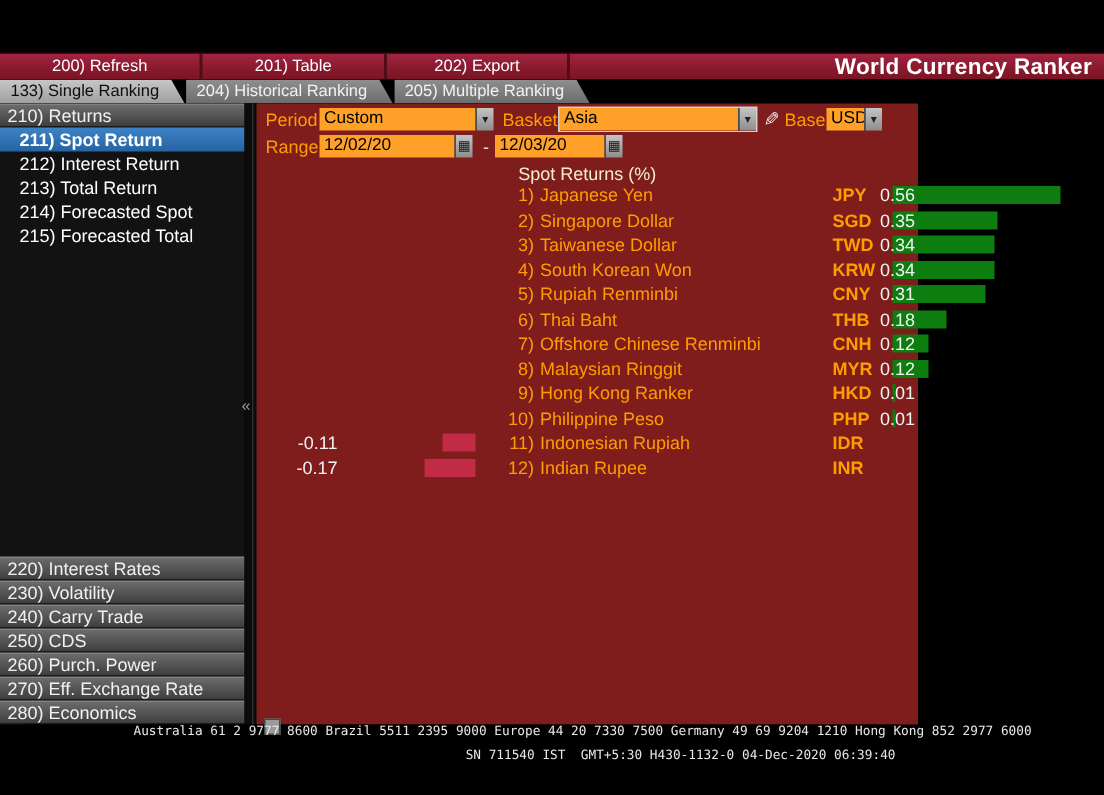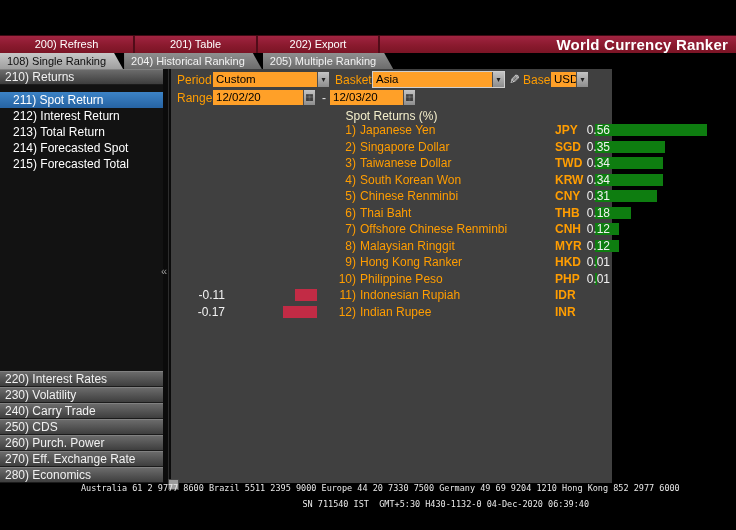--- a/index.html
+++ b/index.html
@@ -23,26 +23,26 @@
   .tab.active{background:linear-gradient(#c7c7c7,#9f9f9f);color:#0d0d0d;}
   .tab.inactive{background:linear-gradient(#8f8f8f,#6c6c6c);color:#f2f2f2;}
 
   
   .body{position:absolute;top:69px;left:0;width:612px;height:414px;display:flex;}
   .sidebar{width:163px;background:#121212;display:flex;flex-direction:column;}
   .side-header{height:16px;line-height:14px;padding-left:5px;font-size:12px;color:#f1f1f1;
                background:linear-gradient(#6b6b6b,#3e3e3e);
                border-top:1px solid #818181;border-bottom:1px solid #1b1b1b;box-sizing:border-box;}
   .side-item{height:16px;line-height:16px;padding-left:13px;font-size:12px;color:#ffffff;}
-  .side-item.selected{background:linear-gradient(#3c83c6,#2663a3);color:#ffffff;font-weight:normal;margin-top:7px;}
+  .side-item.selected{background:linear-gradient(#3c83c6,#2663a3);color:#ffffff;font-weight:bold;}
   .side-spacer{flex:1;}
   .gutter{width:8px;background:#0b0b0b;position:relative;}
   .gutter-line{position:absolute;right:2px;top:0;bottom:0;width:1px;background:#2d2d2d;}
   .collapse-handle{position:absolute;left:-2px;top:197px;color:#9c9c9c;font-size:11px;line-height:11px;}
-  .main{flex:1;position:relative;background:#404040;}
+  .main{flex:1;position:relative;background:#7f1d1d;}
 
   
   .ctrl-label{position:absolute;color:#ff9d00;font-size:12px;line-height:15px;}
   .combo{position:absolute;display:flex;height:15px;}
   .combo.outlined{box-shadow:0 0 0 1px #cfcfcf;}
   .combo-value{background:#ffa028;color:#000;font-size:11.5px;line-height:15px;
                padding:0 3px;box-sizing:border-box;overflow:hidden;white-space:nowrap;}
   .combo-btn{width:12px;background:linear-gradient(#c4c4c4,#8d8d8d);color:#222;
              font-size:8px;line-height:15px;text-align:center;border-left:1px solid #4d4d4d;box-sizing:border-box;}
   .combo-btn.cal{font-size:9px;color:#1a1a1a;}
@@ -59,42 +59,42 @@
   .crow .cname{position:absolute;left:189px;color:#ff9d00;font-size:12px;line-height:16px;white-space:nowrap;}
   .crow .ticker{position:absolute;left:384px;color:#ff9d00;font-size:12px;font-weight:bold;line-height:16px;}
   .crow .bar{position:absolute;top:2px;height:12px;}
   .crow .bar.pos{left:424px;background:#0e7d10;}
   .crow .bar.neg{background:#c22b45;}
   .crow .val{position:absolute;color:#f2f2f2;font-size:12px;line-height:16px;}
   .crow .val.pos{right:2px;}
   .crow .val.neg{left:14px;width:40px;text-align:right;}
 
   
-  .statusbar{position:absolute;top:483px;left:8px;width:584px;height:47px;background:#000;text-align:center;}
+  .statusbar{position:absolute;top:483px;left:16px;width:584px;height:47px;background:#000;text-align:center;}
   .status-line{position:absolute;left:73px;color:#e8e8e8;white-space:pre;
                font-family:"DejaVu Sans Mono",monospace;font-size:8.5px;line-height:8px;}
   .status-line.l1{top:1px;} .status-line.l2{top:9px;}
   .status-line.l3{left:auto;right:3px;top:17px;}
   .panel-indicator{position:absolute;left:160px;top:-4px;width:11px;height:11px;
                    background:#9b9b9b;border:1px solid #474747;box-sizing:border-box;}
 </style>
 </head>
 <body>
 
 <div class="screen">
 
   <div class="toolbar">
     <div class="tb-btn b0">200) Refresh</div>
     <div class="tb-btn b1">201) Table</div>
     <div class="tb-btn b2">202) Export</div>
     <div class="tb-title">World Currency Ranker</div>
   </div>
 
   <div class="tabstrip">
-    <div class="tab active">108) Single Ranking</div>
+    <div class="tab active">133) Single Ranking</div>
     <div class="tab inactive">204) Historical Ranking</div>
     <div class="tab inactive">205) Multiple Ranking</div>
   </div>
 
   <div class="body">
 
     <div class="sidebar">
       <div class="side-header">210) Returns</div>
       <div class="side-item selected">211) Spot Return</div>
       <div class="side-item">212) Interest Return</div>
@@ -176,21 +176,21 @@
 
     <span class="num">4)</span>
     <span class="cname">South Korean Won</span>
     <span class="ticker">KRW</span>
     <span class="bar pos" style="width: 68px; background: rgb(14, 125, 16);"></span>
     <span class="val pos">0.34</span>
   </div>
           <div class="crow">
 
     <span class="num">5)</span>
-    <span class="cname">Chinese Renminbi</span>
+    <span class="cname">Rupiah Renminbi</span>
     <span class="ticker">CNY</span>
     <span class="bar pos" style="width: 62px; background: rgb(14, 125, 16);"></span>
     <span class="val pos">0.31</span>
   </div>
           <div class="crow">
 
     <span class="num">6)</span>
     <span class="cname">Thai Baht</span>
     <span class="ticker">THB</span>
     <span class="bar pos" style="width: 36px; background: rgb(14, 125, 16);"></span>

